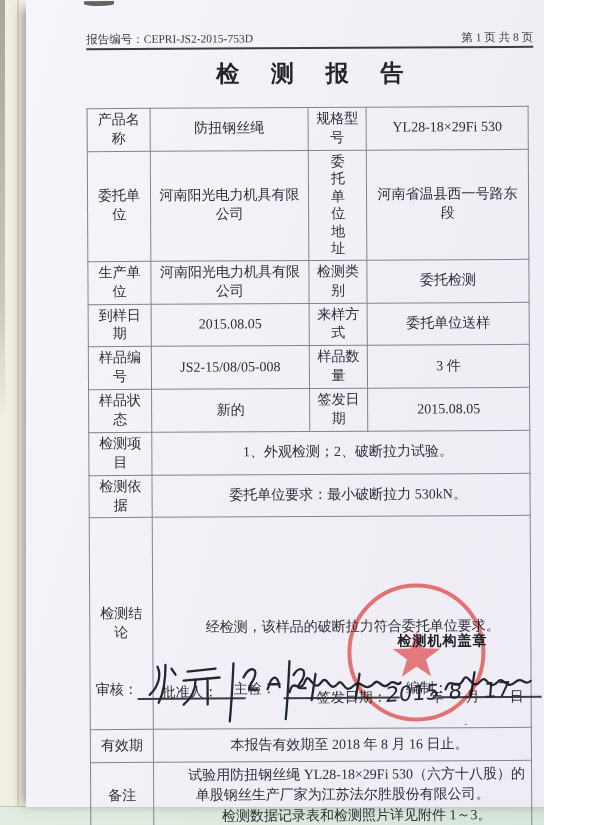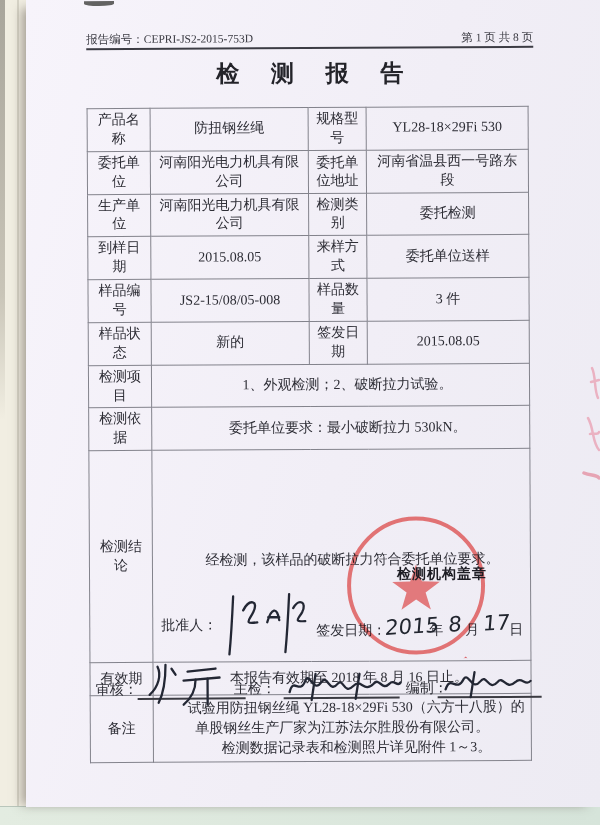--- a/index.html
+++ b/index.html
@@ -1,17 +1,17 @@
 <!DOCTYPE html>
 <html><head>
 <meta charset="utf-8">
 <style>
   html,body{margin:0;padding:0;}
   body{width:600px;height:825px;font-family:"Liberation Serif","DejaVu Serif",serif;}
-  .scan{position:relative;width:600px;height:825px;background:#f1eee2;overflow:hidden;}
+  .scan{position:relative;width:544px;height:825px;background:#f1eee2;overflow:hidden;}
   .left-sliver{position:absolute;left:0;top:0;width:5px;height:420px;
     background:linear-gradient(#a8a59b,#c9c5b8 70%,transparent);}
   .left-crease{position:absolute;left:17px;top:0;width:2px;height:825px;background:rgba(140,135,120,.25);}
   .bottom-strip{position:absolute;left:0;bottom:0;width:600px;height:18px;
     background:linear-gradient(90deg,#e3ece1,#d6e4da);border-top:1px solid #b9c6bb;}
   .page{position:absolute;left:26px;top:0;width:574px;height:807px;
     background:linear-gradient(105deg,#f7f4fb 0%,#f1eef6 55%,#edebf3 100%);
     box-shadow:-9px 3px 10px -5px rgba(90,80,70,.5);}
   .page-inner{position:absolute;inset:0;transform:rotate(-0.3deg);transform-origin:50% 0;
     color:#2e2e36;}
@@ -89,21 +89,21 @@
         <tbody>
             <tr style="height:28px">
           <td class="lbl">产品名称</td>
           <td>防扭钢丝绳</td>
           <td class="lbl">规格型号</td>
           <td>YL28-18×29Fi 530</td>
         </tr>
         <tr style="height:36px">
           <td class="lbl">委托单位</td>
           <td>河南阳光电力机具有限公司</td>
-          <td class="lbl" style="padding:2px 7px;line-height:1.25;">委托单位地址</td>
+          <td class="lbl" style="padding:2px 22px;line-height:1.25;">委托单位地址</td>
           <td>河南省温县西一号路东段</td>
         </tr>
         <tr style="height:27px">
           <td class="lbl">生产单位</td>
           <td>河南阳光电力机具有限公司</td>
           <td class="lbl">检测类别</td>
           <td>委托检测</td>
         </tr>
         <tr style="height:28px">
           <td class="lbl">到样日期</td>

